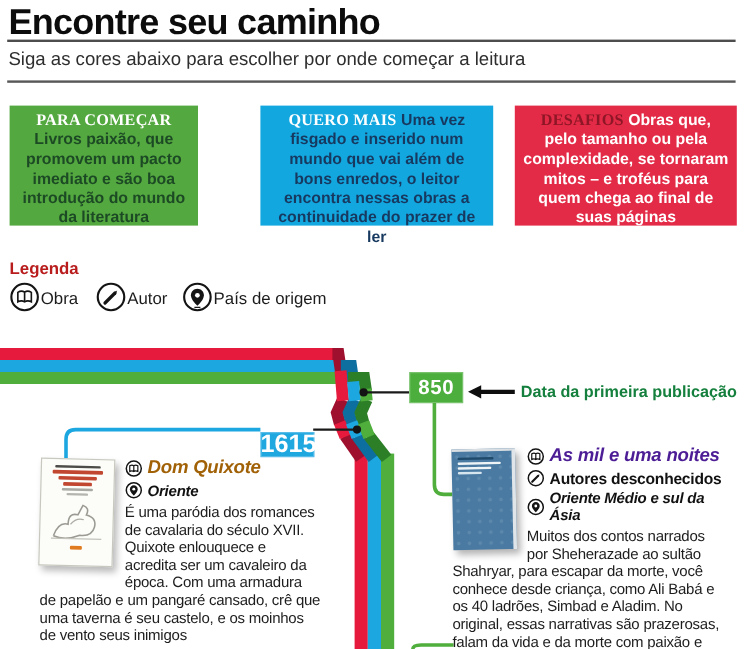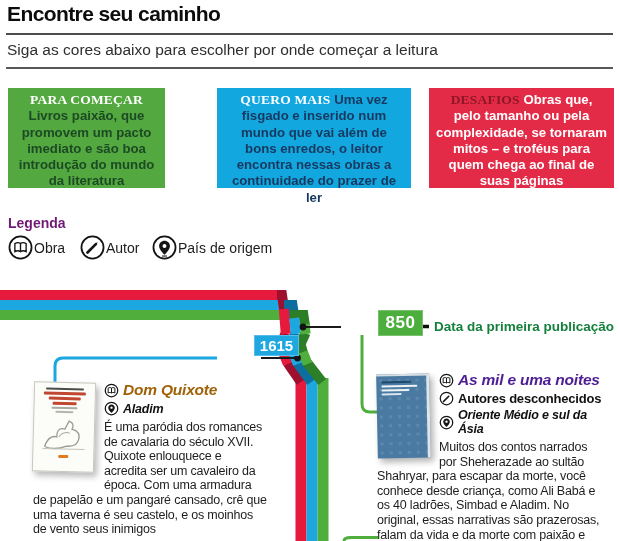--- a/index.html
+++ b/index.html
@@ -1,38 +1,38 @@
 <!DOCTYPE html>
 <html style="--rc-red: #e51a3c; --rc-red_dark: #9f0f2e; --rc-blue: #1da7e0; --rc-blue_dark: #0d6f9f; --rc-green: #4fae3c; --rc-green_dark: #2c7f27;"><head>
 <meta charset="utf-8">
 <style>
   html,body{margin:0;padding:0;background:#fff;}
   .stage{position:relative;width:620px;height:541px;background:#fff;overflow:hidden;
          font-family:"Liberation Sans","DejaVu Sans",sans-serif;color:#1d1d1d;}
 
   
-  .page-title{position:absolute;left:7px;top:2px;font-size:21px;font-weight:900;
+  .page-title{position:absolute;left:7px;top:2px;font-size:30px;font-weight:900;
               letter-spacing:-0.6px;color:#0c0c0c;}
   .rule1{position:absolute;left:6px;top:33px;width:607px;height:2px;background:#4d4d4d;}
   .page-subtitle{position:absolute;left:7px;top:41px;font-size:15.5px;color:#2e2e2e;}
   .rule2{position:absolute;left:6px;top:67px;width:607px;height:2px;background:#585858;}
 
   
   .cat-box{position:absolute;top:88px;height:100px;box-sizing:border-box;
            text-align:center;padding:4px 7px 0 7px;font-size:13.2px;font-weight:700;
            line-height:16.3px;}
   .cat-0{left:8px;width:157px;}
   .cat-1{left:217px;width:194px;}
   .cat-2{left:429px;width:185px;}
   .cat-header{font-family:"Liberation Serif","DejaVu Serif",serif;font-weight:700;
               font-size:13.5px;letter-spacing:0.2px;}
   .cat-0 .cat-header{display:block;}
 
   
-  .legend-title{position:absolute;left:8px;top:215px;font-size:14px;font-weight:800;color:#701a75;}
+  .legend-title{position:absolute;left:8px;top:215px;font-size:14px;font-weight:800;color:#b91c1c;}
   .legend-row{position:absolute;left:8px;top:235px;height:27px;}
   .legend-item{position:absolute;top:0;display:flex;align-items:center;}
   .li-0{left:0;} .li-1{left:72px;} .li-2{left:144px;}
   .legend-circle{width:25px;height:25px;flex:0 0 25px;}
   .legend-label{margin-left:1px;font-size:14px;color:#1c1c1c;white-space:nowrap;}
 
   
   .band-svg{position:absolute;left:0;top:0;z-index:1;}
   .fr{fill:var(--rc-red);} .fb{fill:var(--rc-blue);} .fg{fill:var(--rc-green);}
   path.rib{fill:none;stroke-width:10;stroke-linejoin:miter;stroke-linecap:butt;}
@@ -40,23 +40,23 @@
   .sbr{stroke:var(--rc-red);} .sbb{stroke:var(--rc-blue);} .sbg{stroke:var(--rc-green);}
   .conn{fill:none;stroke-width:3;}
   .conn-blue{stroke:var(--rc-blue);} .conn-green{stroke:var(--rc-green);}
   .conn-black{stroke:#1a1a1a;stroke-width:2;}
   .dot{fill:#141414;}
   .arrow-line{stroke:#0e0e0e;stroke-width:3.5;}
   .arrow-head{fill:#0e0e0e;}
 
   
   .marker{position:absolute;z-index:3;color:#fff;font-weight:700;text-align:center;
-          box-shadow:inset 0 0 0 1px rgba(255,255,255,.25);margin-left:37px;}
+          box-shadow:inset 0 0 0 1px rgba(255,255,255,.25);}
   .marker-850{left:341px;top:310px;width:45px;height:26px;line-height:26px;font-size:17px;letter-spacing:.5px;}
-  .marker-1615{left:217px;top:335px;width:45px;height:21px;line-height:21px;font-size:15px;}
+  .marker-1615{left:217px;top:360px;width:45px;height:21px;line-height:21px;font-size:21px;}
   .annotation{position:absolute;left:434px;top:319px;z-index:3;font-size:13.5px;
               font-weight:800;color:#15803d;white-space:nowrap;}
 
   
   .book-card{position:absolute;z-index:2;}
   .bc-0{left:33px;top:381px;width:234px;}
   .bc-1{left:377px;top:371px;width:228px;}
   .cover{float:left;}
   .row{display:flex;align-items:center;margin-bottom:2px;}
   .row-icon{width:15px;height:15px;flex:0 0 15px;margin-right:4px;}
@@ -209,21 +209,21 @@
         <path class="icon-stroke" stroke-width="1.6" d="M6.6,8.3 C8.4,7.1 10.5,7.1 12,8.1 C13.5,7.1 15.6,7.1 17.4,8.3 L17.4,15.9 C15.6,14.9 13.5,14.9 12,15.9 C10.5,14.9 8.4,14.9 6.6,15.9 Z M12,8.1 L12,15.9"></path>
       </svg>
       <span class="book-title" style="color: #a16207;">Dom Quixote</span>
     </div>
     <div class="row">
       <svg class="row-icon" viewBox="0 0 24 24">
         <circle cx="12" cy="12" r="10" fill="#fff" stroke="#141414" stroke-width="2"></circle>
         <path d="M12,5.4 c-2.9,0-5.2,2.3-5.2,5.2 c0,3.8,5.2,8.4,5.2,8.4 s5.2,-4.6,5.2,-8.4 C17.2,7.7,14.9,5.4,12,5.4 Z" fill="#141414"></path>
         <circle cx="12" cy="10.6" r="1.9" fill="#fff"></circle>
       </svg>
-      <span class="book-country">Aladim</span>
+      <span class="book-country">Oriente</span>
     </div>
     <div class="book-desc">É uma paródia dos romances de cavalaria do século XVII. Quixote enlouquece e acredita ser um cavaleiro da época. Com uma armadura de papelão e um pangaré cansado, crê que uma taverna é seu castelo, e os moinhos de vento seus inimigos</div>
   </div>
 
   <div class="book-card bc-1">
     <div class="cover cover-noites">
       <div class="bar n-1"></div>
       <div class="bar n-2"></div>
       <div class="bar n-3"></div>
       <div class="bar n-4"></div>

